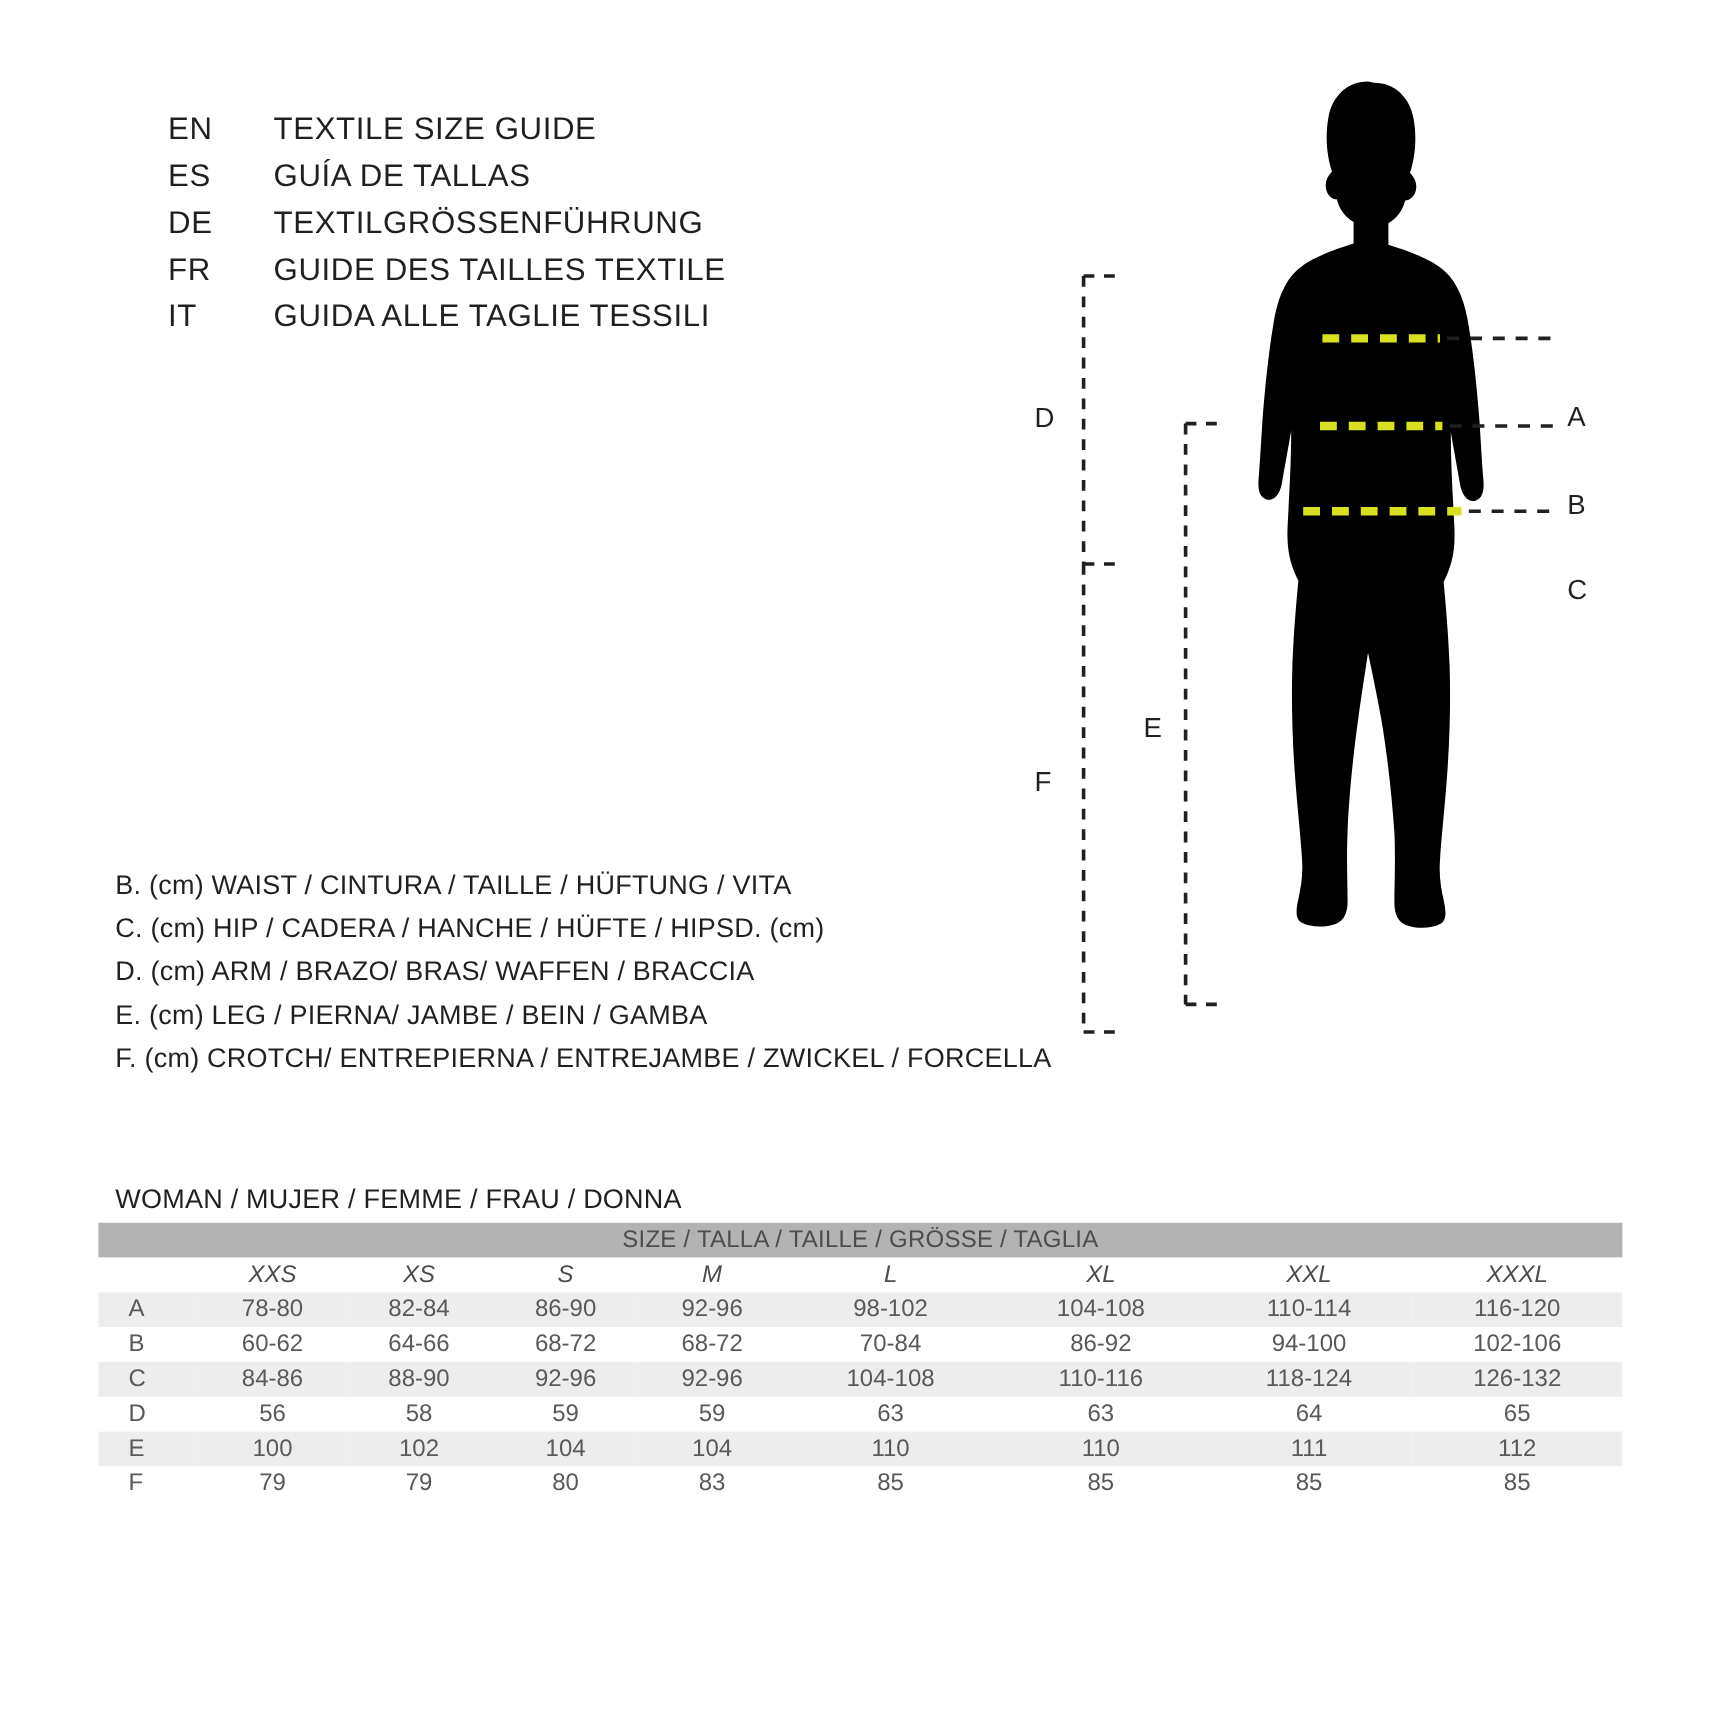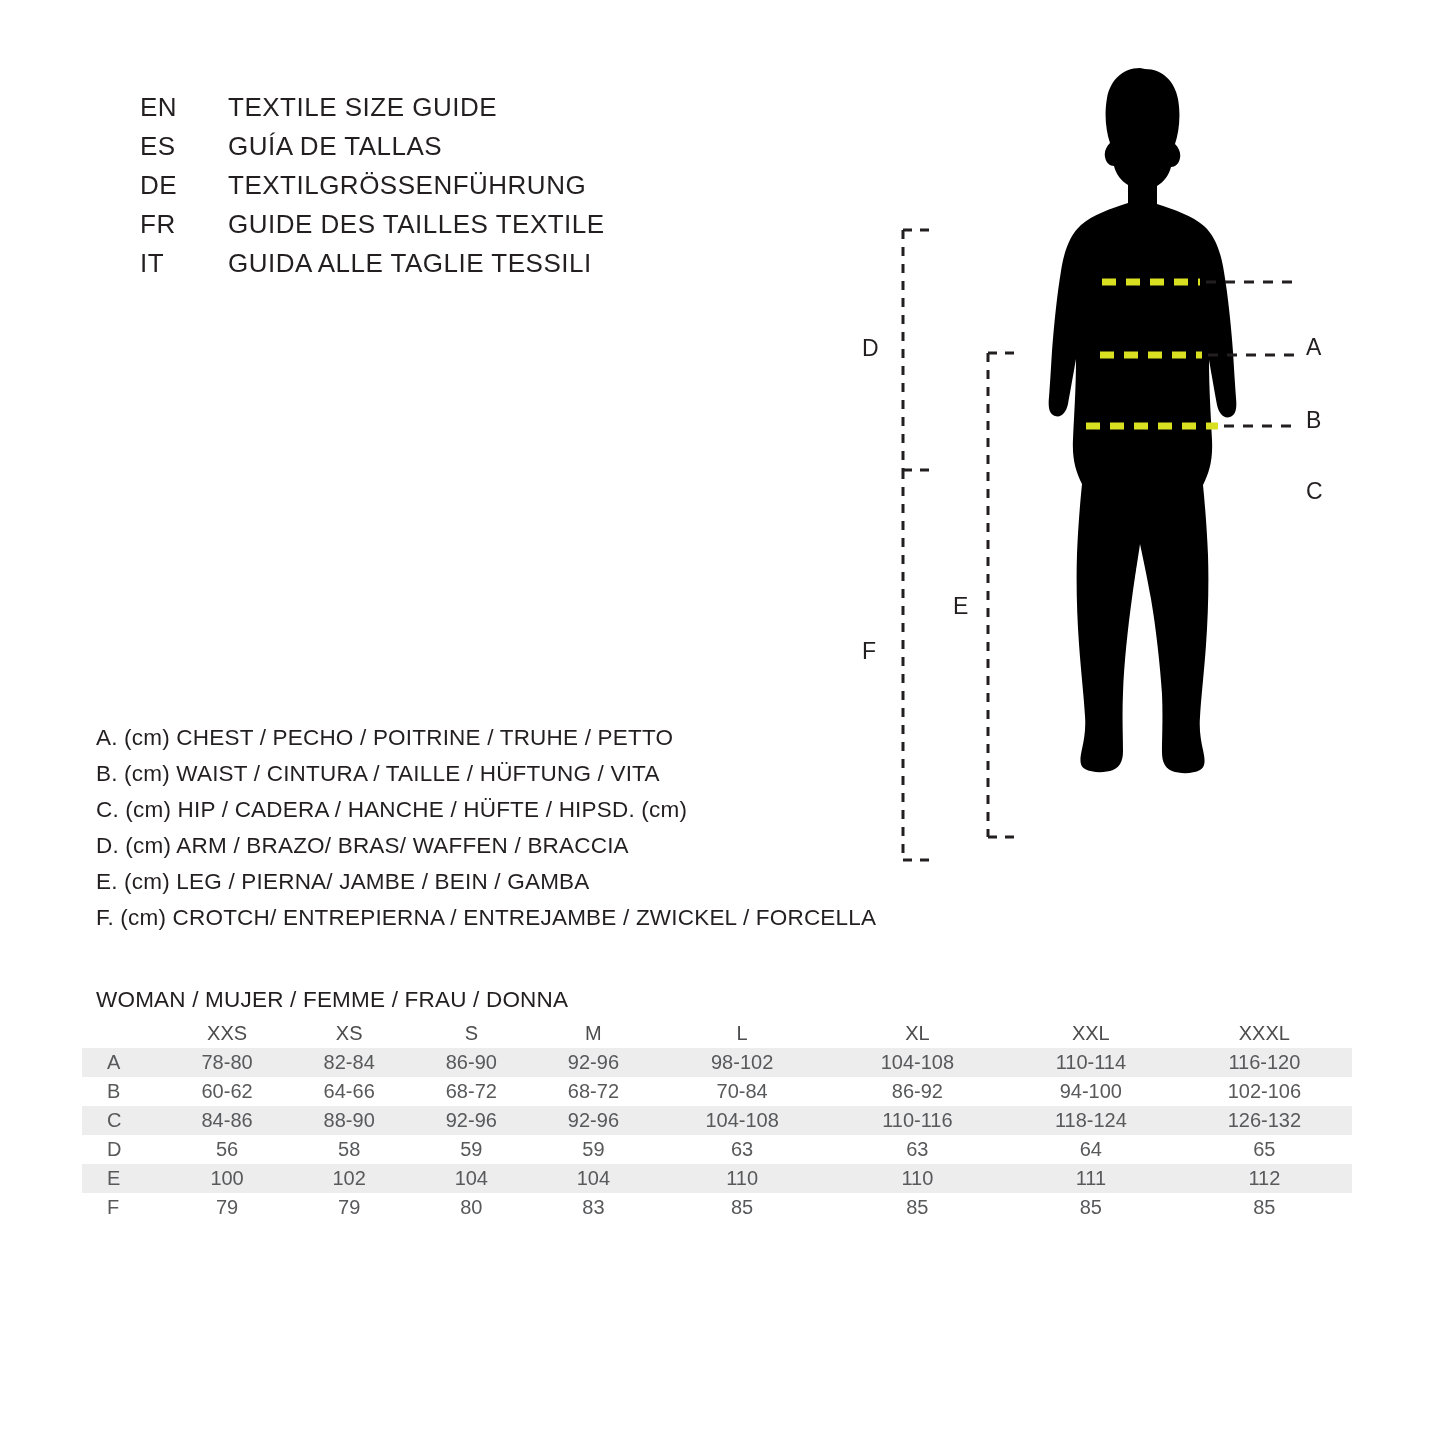--- a/index.html
+++ b/index.html
@@ -81,21 +81,21 @@
     height: 31px;
     padding-left: 17px;
     letter-spacing: 0.2px;
   }
   .col-label {
     width: 84px;
     text-align: left !important;
     padding-left: 25px !important;
     color: #58595b;
   }
-  .sizes-row td { color: #4d4d4f; height: 38px; }
+  .sizes-row td { color: #4d4d4f; height: 38px; font-style: italic; }
   .row-shade td { background: #ededee; }
   .row-plain td { background: #ffffff; }
   .data-row td { height: 35px; }
 
   
   .figure-area {
     position: absolute;
     left: 840px;
     top: 60px;
     width: 560px;
@@ -224,33 +224,35 @@
 
   <span class="meas-letter" style="left:466px; top:274px;">A</span>
   <span class="meas-letter" style="left:466px; top:347px;">B</span>
   <span class="meas-letter" style="left:466px; top:418px;">C</span>
   <span class="meas-letter" style="left:22px; top:275px;">D</span>
   <span class="meas-letter" style="left:113px; top:533px;">E</span>
   <span class="meas-letter" style="left:22px; top:578px;">F</span>
 </div>
 
 <div class="legend-block">
-  <div class="legend-row">A. (cm) CHEST / PECHO / POITRINE / TRUHE / PETTO</div>
   <div class="legend-row">B. (cm) WAIST / CINTURA / TAILLE / HÜFTUNG / VITA</div>
   <div class="legend-row">C. (cm) HIP / CADERA / HANCHE / HÜFTE / HIPSD. (cm)</div>
   <div class="legend-row">D. (cm) ARM / BRAZO/ BRAS/ WAFFEN / BRACCIA</div>
   <div class="legend-row">E. (cm) LEG / PIERNA/ JAMBE / BEIN / GAMBA</div>
   <div class="legend-row">F. (cm) CROTCH/ ENTREPIERNA / ENTREJAMBE / ZWICKEL / FORCELLA</div>
 </div>
 
 <div class="woman-label">WOMAN / MUJER / FEMME / FRAU / DONNA</div>
 
 <div class="table-wrap">
   <table class="size-table">
     <tbody>
+      <tr class="hdr-row">
+        <td colspan="9">SIZE / TALLA / TAILLE / GRÖSSE / TAGLIA</td>
+      </tr>
       <tr class="sizes-row row-plain">
         <td class="col-label"></td>
         <td>XXS</td>
         <td>XS</td>
         <td>S</td>
         <td>M</td>
         <td>L</td>
         <td>XL</td>
         <td>XXL</td>
         <td>XXXL</td>

